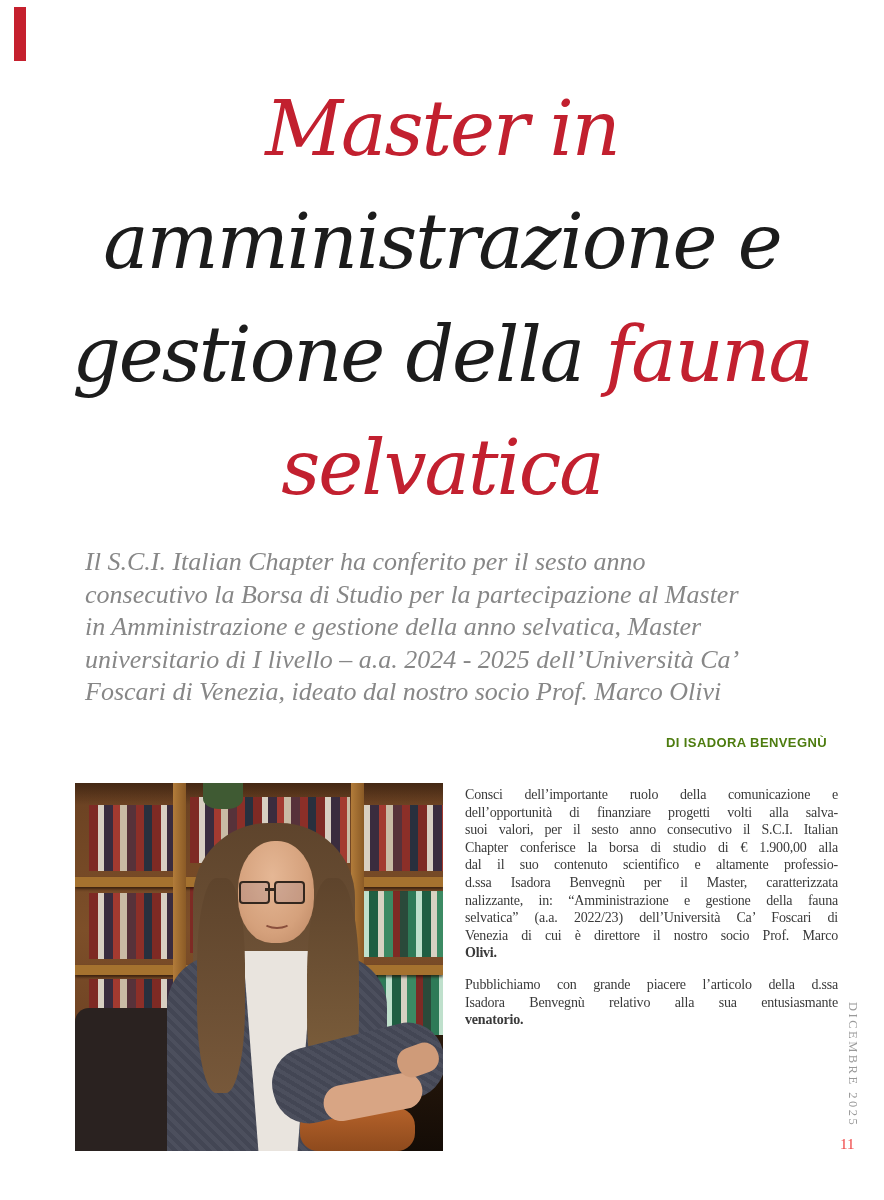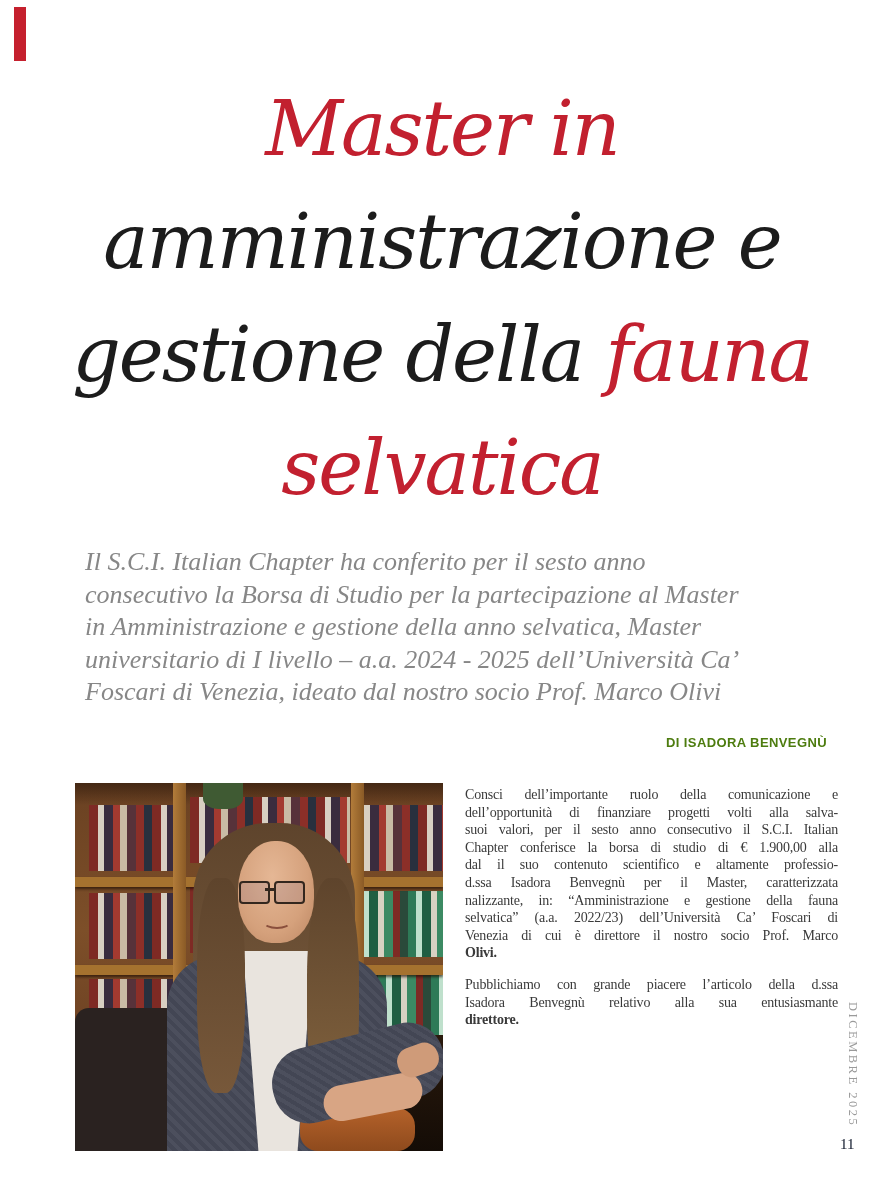--- a/index.html
+++ b/index.html
@@ -74,21 +74,21 @@
   .sleeve{left:196px;top:252px;width:175px;height:76px;border-radius:36px;
     background:repeating-linear-gradient(45deg,#4c4f5d 0 4px,#434654 4px 8px);transform:rotate(-14deg);}
   .hand{left:248px;top:296px;width:100px;height:36px;border-radius:18px;background:#d8a584;transform:rotate(-11deg);}
   .hand2{left:322px;top:262px;width:42px;height:30px;border-radius:14px;background:#cf9b79;transform:rotate(-20deg);}
   .plant{left:128px;top:0;width:40px;height:26px;border-radius:0 0 40% 40%;background:#3f5a33;}
   
   .issue-vertical{
     position:absolute;left:845px;top:1002px;
     writing-mode:vertical-rl;font-size:12.5px;letter-spacing:2.5px;color:#9a9a9a;
   }
-  .page-number{position:absolute;left:840px;top:1136px;font-size:15px;color:#0f172a;}
+  .page-number{position:absolute;left:840px;top:1136px;font-size:15px;color:#ef4444;}
 </style>
 </head>
 <body>
 
 <div class="page">
 
   <div class="corner-bar"></div>
 
   <div class="title-block">
     <div><span class="title-red">Master in</span></div>
@@ -150,20 +150,20 @@
         <div class="body-line">dal il suo contenuto scientifico e altamente professio-</div>
         <div class="body-line">d.ssa Isadora Benvegnù per il Master,  caratterizzata</div>
         <div class="body-line">nalizzante, in: “Amministrazione e gestione della fauna</div>
         <div class="body-line">selvatica” (a.a. 2022/23) dell’Università Ca’ Foscari di</div>
         <div class="body-line">Venezia di cui è direttore il nostro socio  Prof. Marco</div>
         <div class="body-line">Olivi.</div>
       </div>
     <div class="col-par">
         <div class="body-line">Pubblichiamo con grande piacere l’articolo della d.ssa</div>
         <div class="body-line">Isadora Benvegnù relativo alla sua entusiasmante</div>
-        <div class="body-line">direttore.</div>
+        <div class="body-line">venatorio.</div>
       </div>
   </div>
 
   <div class="issue-vertical">DICEMBRE 2025</div>
   <div class="page-number">11</div>
 
 </div>
 
 </body></html>

